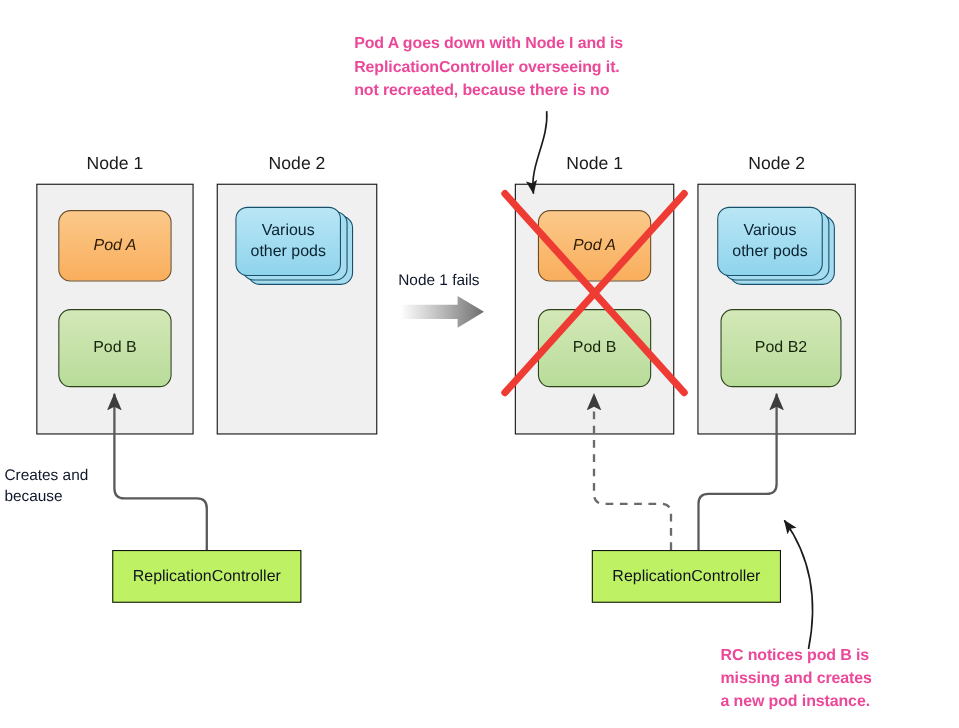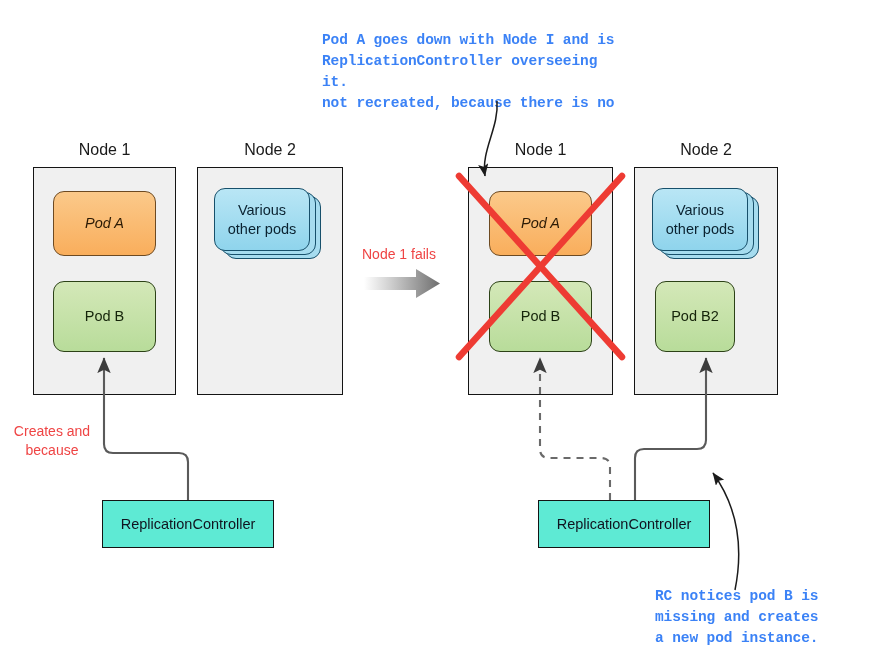--- a/index.html
+++ b/index.html
@@ -19,25 +19,25 @@
     position: absolute;
     left: 0;
     top: 0;
     width: 872px;
     height: 662px;
     pointer-events: none;
   }
   
   .callout {
     position: absolute;
-    font-family: Liberation Mono, monospace;
+    font-family: Liberation Sans, sans-serif;
     font-weight: bold;
     font-size: 14.5px;
     line-height: 1.45;
-    color: #3b82f6;
+    color: #ec4899;
     letter-spacing: -0.1px;
   }
   #callout-top {
     left: 322px;
     top: 30px;
     width: 300px;
   }
   #callout-bottom {
     left: 655px;
     top: 586px;
@@ -94,42 +94,41 @@
     position: absolute;
     box-sizing: border-box;
     border-radius: 11px;
     background: #a6dcef;
     border: 1.3px solid #17506b;
   }
   
   .rc-box {
     position: absolute;
     box-sizing: border-box;
-    background: #5eead4;
+    background: #bef264;
     border: 1.4px solid #141414;
     display: flex;
     align-items: center;
     justify-content: center;
     font-family: "Liberation Sans", sans-serif;
     font-size: 14.5px;
     color: #10131f;
   }
   
   .plain-text {
     position: absolute;
     font-family: "Liberation Sans", sans-serif;
     font-size: 14px;
-    color: #ef4444;
+    color: #0f172a;
     line-height: 1.35;
   }
   #creates-manages {
     left: 4px;
     top: 422px;
     width: 96px;
-    text-align: center;
   }
   #node-fails-label {
     left: 362px;
     top: 245px;
     white-space: nowrap;
   }
 </style>
 </head>
 <body>
 
@@ -177,21 +176,21 @@
   <div class="pod pod-green" style="left:489px; top:281px; width:103px; height:71px;">Pod B</div>
 
   <div class="node-label" style="left:634px; top:141px; width:144px;">Node 2</div>
   <div class="node-box" style="left:634px; top:167px; width:144px; height:228px;"></div>
   <div class="stack-card" style="left:663px; top:196px; width:96px; height:63px;"></div>
   <div class="stack-card" style="left:658px; top:192px; width:96px; height:63px;"></div>
   <div class="pod pod-blue" style="left:652px; top:188px; width:96px; height:63px; flex-direction:column;">
     <span>Various</span>
     <span>other pods</span>
   </div>
-  <div class="pod pod-green" style="left:655px; top:281px; width:80px; height:71px;">Pod B2</div>
+  <div class="pod pod-green" style="left:655px; top:281px; width:110px; height:71px;">Pod B2</div>
 
   <div class="rc-box" style="left:538px; top:500px; width:172px; height:48px;">ReplicationController</div>
 
   <svg class="svg-layer" viewBox="0 0 872 662">
     <defs>
       <marker id="arrow-dark" markerWidth="9" markerHeight="9" refX="7.2" refY="3.2" orient="auto" markerUnits="strokeWidth">
         <path d="M0,0 L7.6,3.2 L0,6.4 L1.6,3.2 Z" fill="#3d3d3d"></path>
       </marker>
       <marker id="arrow-thin" markerWidth="10" markerHeight="10" refX="8" refY="3.4" orient="auto" markerUnits="strokeWidth">
         <path d="M0,0 L8.4,3.4 L0,6.8 L1.7,3.4 Z" fill="#1b1b1b"></path>

